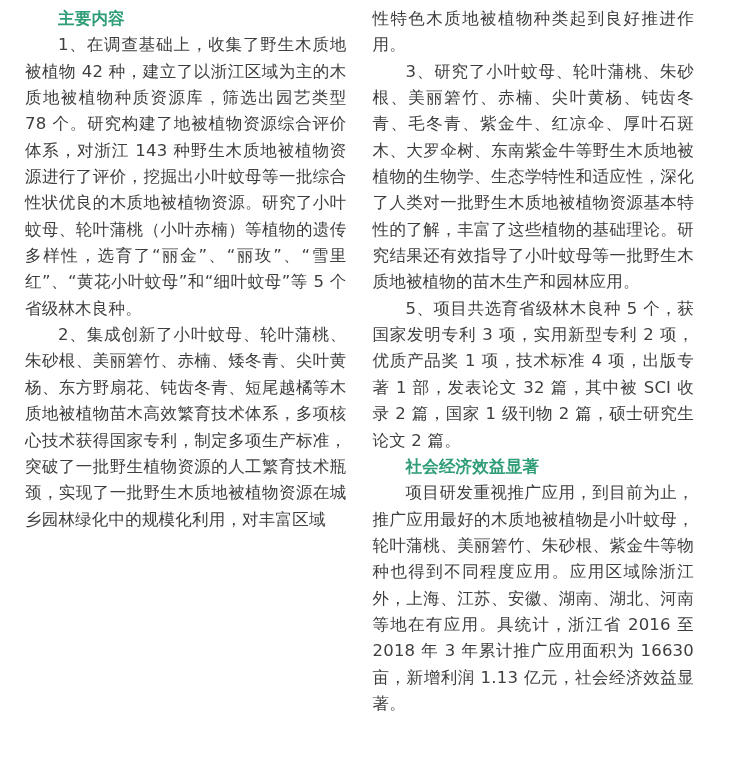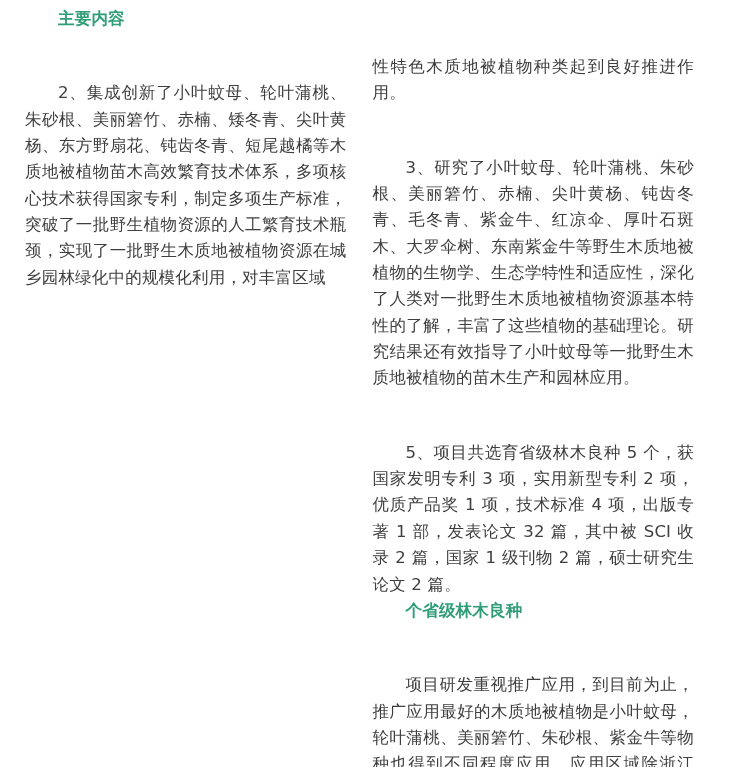--- a/index.html
+++ b/index.html
@@ -38,37 +38,37 @@
     letter-spacing: 0.2px;
   }
   .column h2 {
     color: #2f9e77;
     font-weight: 600;
     text-indent: 2em;
     text-align: left;
   }
   .column p {
     text-indent: 2em;
-    margin-top: 48px;
   }
   .column p.continuation {
     text-indent: 0;
   }
 </style>
 </head>
 <body>
 
 <div class="page">
 
   <div class="column">
     <h2>主要内容</h2>
+    <p>1、在调查基础上，收集了野生木质地被植物 42 种，建立了以浙江区域为主的木质地被植物种质资源库，筛选出园艺类型 78 个。研究构建了地被植物资源综合评价体系，对浙江 143 种野生木质地被植物资源进行了评价，挖掘出小叶蚊母等一批综合性状优良的木质地被植物资源。研究了小叶蚊母、轮叶蒲桃（小叶赤楠）等植物的遗传多样性，选育了“丽金”、“丽玫”、“雪里红”、“黄花小叶蚊母”和“细叶蚊母”等 5 个省级林木良种。</p>
     <p>2、集成创新了小叶蚊母、轮叶蒲桃、朱砂根、美丽箬竹、赤楠、矮冬青、尖叶黄杨、东方野扇花、钝齿冬青、短尾越橘等木质地被植物苗木高效繁育技术体系，多项核心技术获得国家专利，制定多项生产标准，突破了一批野生植物资源的人工繁育技术瓶颈，实现了一批野生木质地被植物资源在城乡园林绿化中的规模化利用，对丰富区域</p>
   </div>
 
   <div class="column">
     <p class="continuation">性特色木质地被植物种类起到良好推进作用。</p>
     <p>3、研究了小叶蚊母、轮叶蒲桃、朱砂根、美丽箬竹、赤楠、尖叶黄杨、钝齿冬青、毛冬青、紫金牛、红凉伞、厚叶石斑木、大罗伞树、东南紫金牛等野生木质地被植物的生物学、生态学特性和适应性，深化了人类对一批野生木质地被植物资源基本特性的了解，丰富了这些植物的基础理论。研究结果还有效指导了小叶蚊母等一批野生木质地被植物的苗木生产和园林应用。</p>
     <p>5、项目共选育省级林木良种 5 个，获国家发明专利 3 项，实用新型专利 2 项，优质产品奖 1 项，技术标准 4 项，出版专著 1 部，发表论文 32 篇，其中被 SCI 收录 2 篇，国家 1 级刊物 2 篇，硕士研究生论文 2 篇。</p>
-    <h2>个省级林木良种</h2>
+    <h2>社会经济效益显著</h2>
     <p>项目研发重视推广应用，到目前为止，推广应用最好的木质地被植物是小叶蚊母，轮叶蒲桃、美丽箬竹、朱砂根、紫金牛等物种也得到不同程度应用。应用区域除浙江外，上海、江苏、安徽、湖南、湖北、河南等地在有应用。具统计，浙江省 2016 至 2018 年 3 年累计推广应用面积为 16630 亩，新增利润 1.13 亿元，社会经济效益显著。</p>
   </div>
 
 </div>
 
 </body></html>

